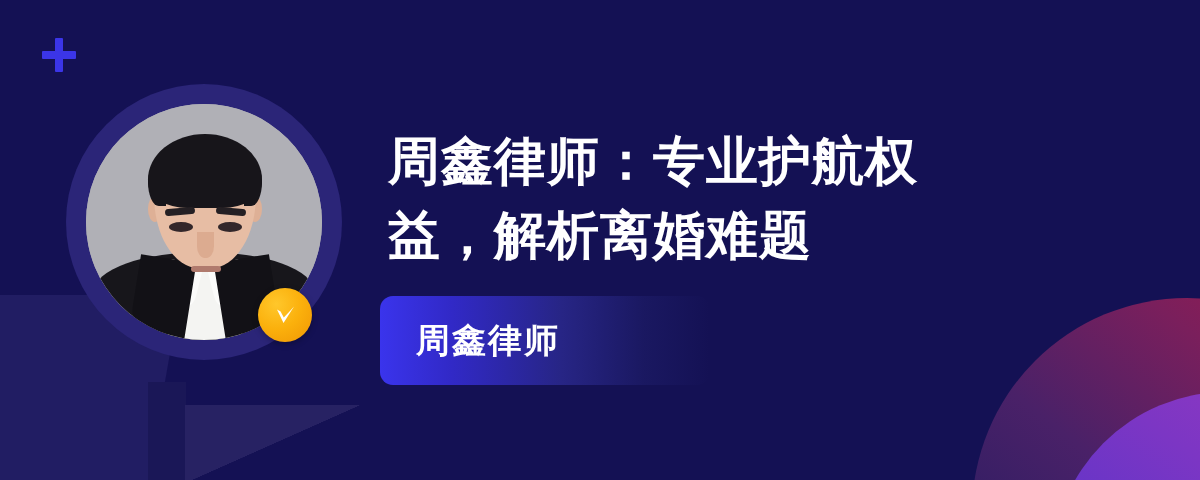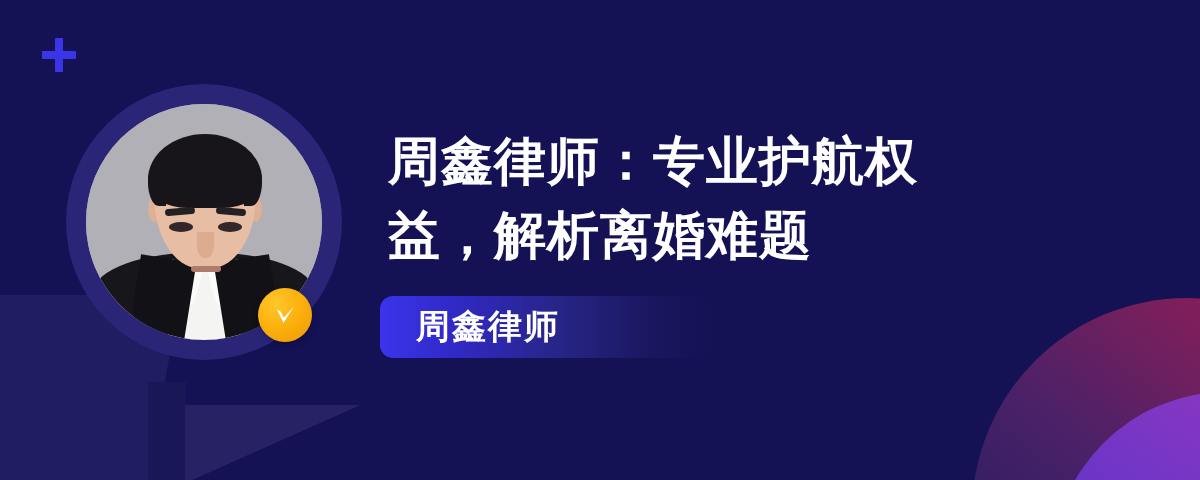--- a/index.html
+++ b/index.html
@@ -218,21 +218,21 @@
     line-height: 74px;
     font-weight: bold;
     letter-spacing: 1px;
     white-space: pre-line;
   }
   .name-chip {
     position: absolute;
     left: 380px;
     top: 296px;
     width: 330px;
-    height: 62px;
+    height: 89px;
     border-radius: 13px;
     background: linear-gradient(to right, #3a34ec 0%, #3129c6 22%, #272585 55%, #1a1861 80%, #141154 100%);
     display: flex;
     align-items: center;
   }
   .name-chip-label {
     color: #ffffff;
     font-size: 34px;
     font-weight: bold;
     letter-spacing: 2px;

